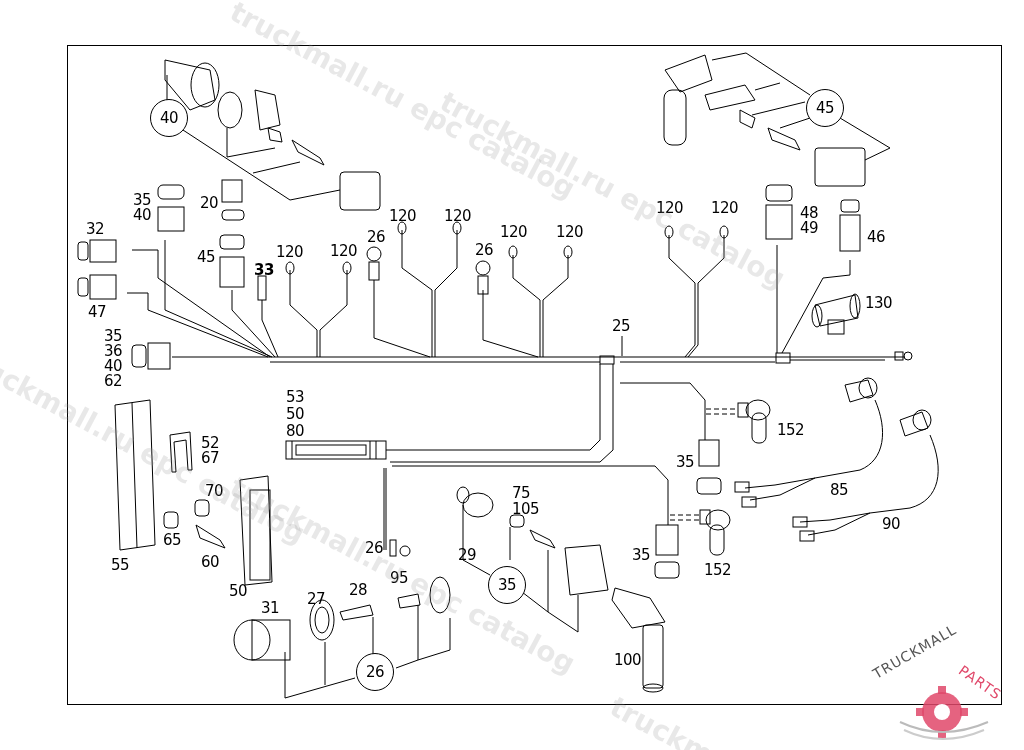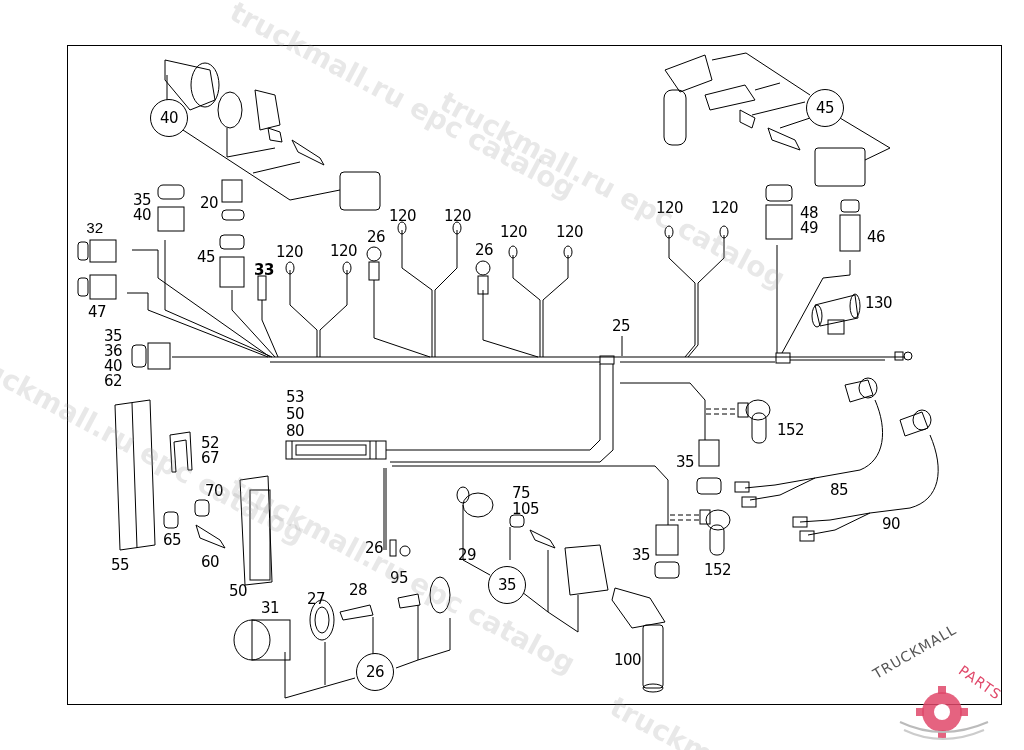--- a/index.html
+++ b/index.html
@@ -232,21 +232,21 @@
       <line x1="622" y1="336" x2="622" y2="356"></line>
     </g>
   </svg>
 
   <div class="callout" style="left:150px;top:99px;">40</div>
   <div class="callout" style="left:806px;top:89px;">45</div>
 
   <div class="lbl" style="left:133px;top:193px;white-space:pre;line-height:15px;">35
 40</div>
   <div class="lbl" style="left:200px;top:196px;">20</div>
-  <div class="lbl" style="left:86px;top:222px;font-family:Liberation Mono, monospace;">32</div>
+  <div class="lbl" style="left:86px;top:222px;">32</div>
   <div class="lbl" style="left:197px;top:250px;">45</div>
   <div class="lbl" style="left:254px;top:263px;font-weight:bold;">33</div>
   <div class="lbl" style="left:88px;top:305px;">47</div>
   <div class="lbl" style="left:276px;top:245px;">120</div>
   <div class="lbl" style="left:330px;top:244px;">120</div>
   <div class="lbl" style="left:367px;top:230px;">26</div>
   <div class="lbl" style="left:389px;top:209px;">120</div>
   <div class="lbl" style="left:444px;top:209px;">120</div>
   <div class="lbl" style="left:475px;top:243px;">26</div>
   <div class="lbl" style="left:500px;top:225px;">120</div>

